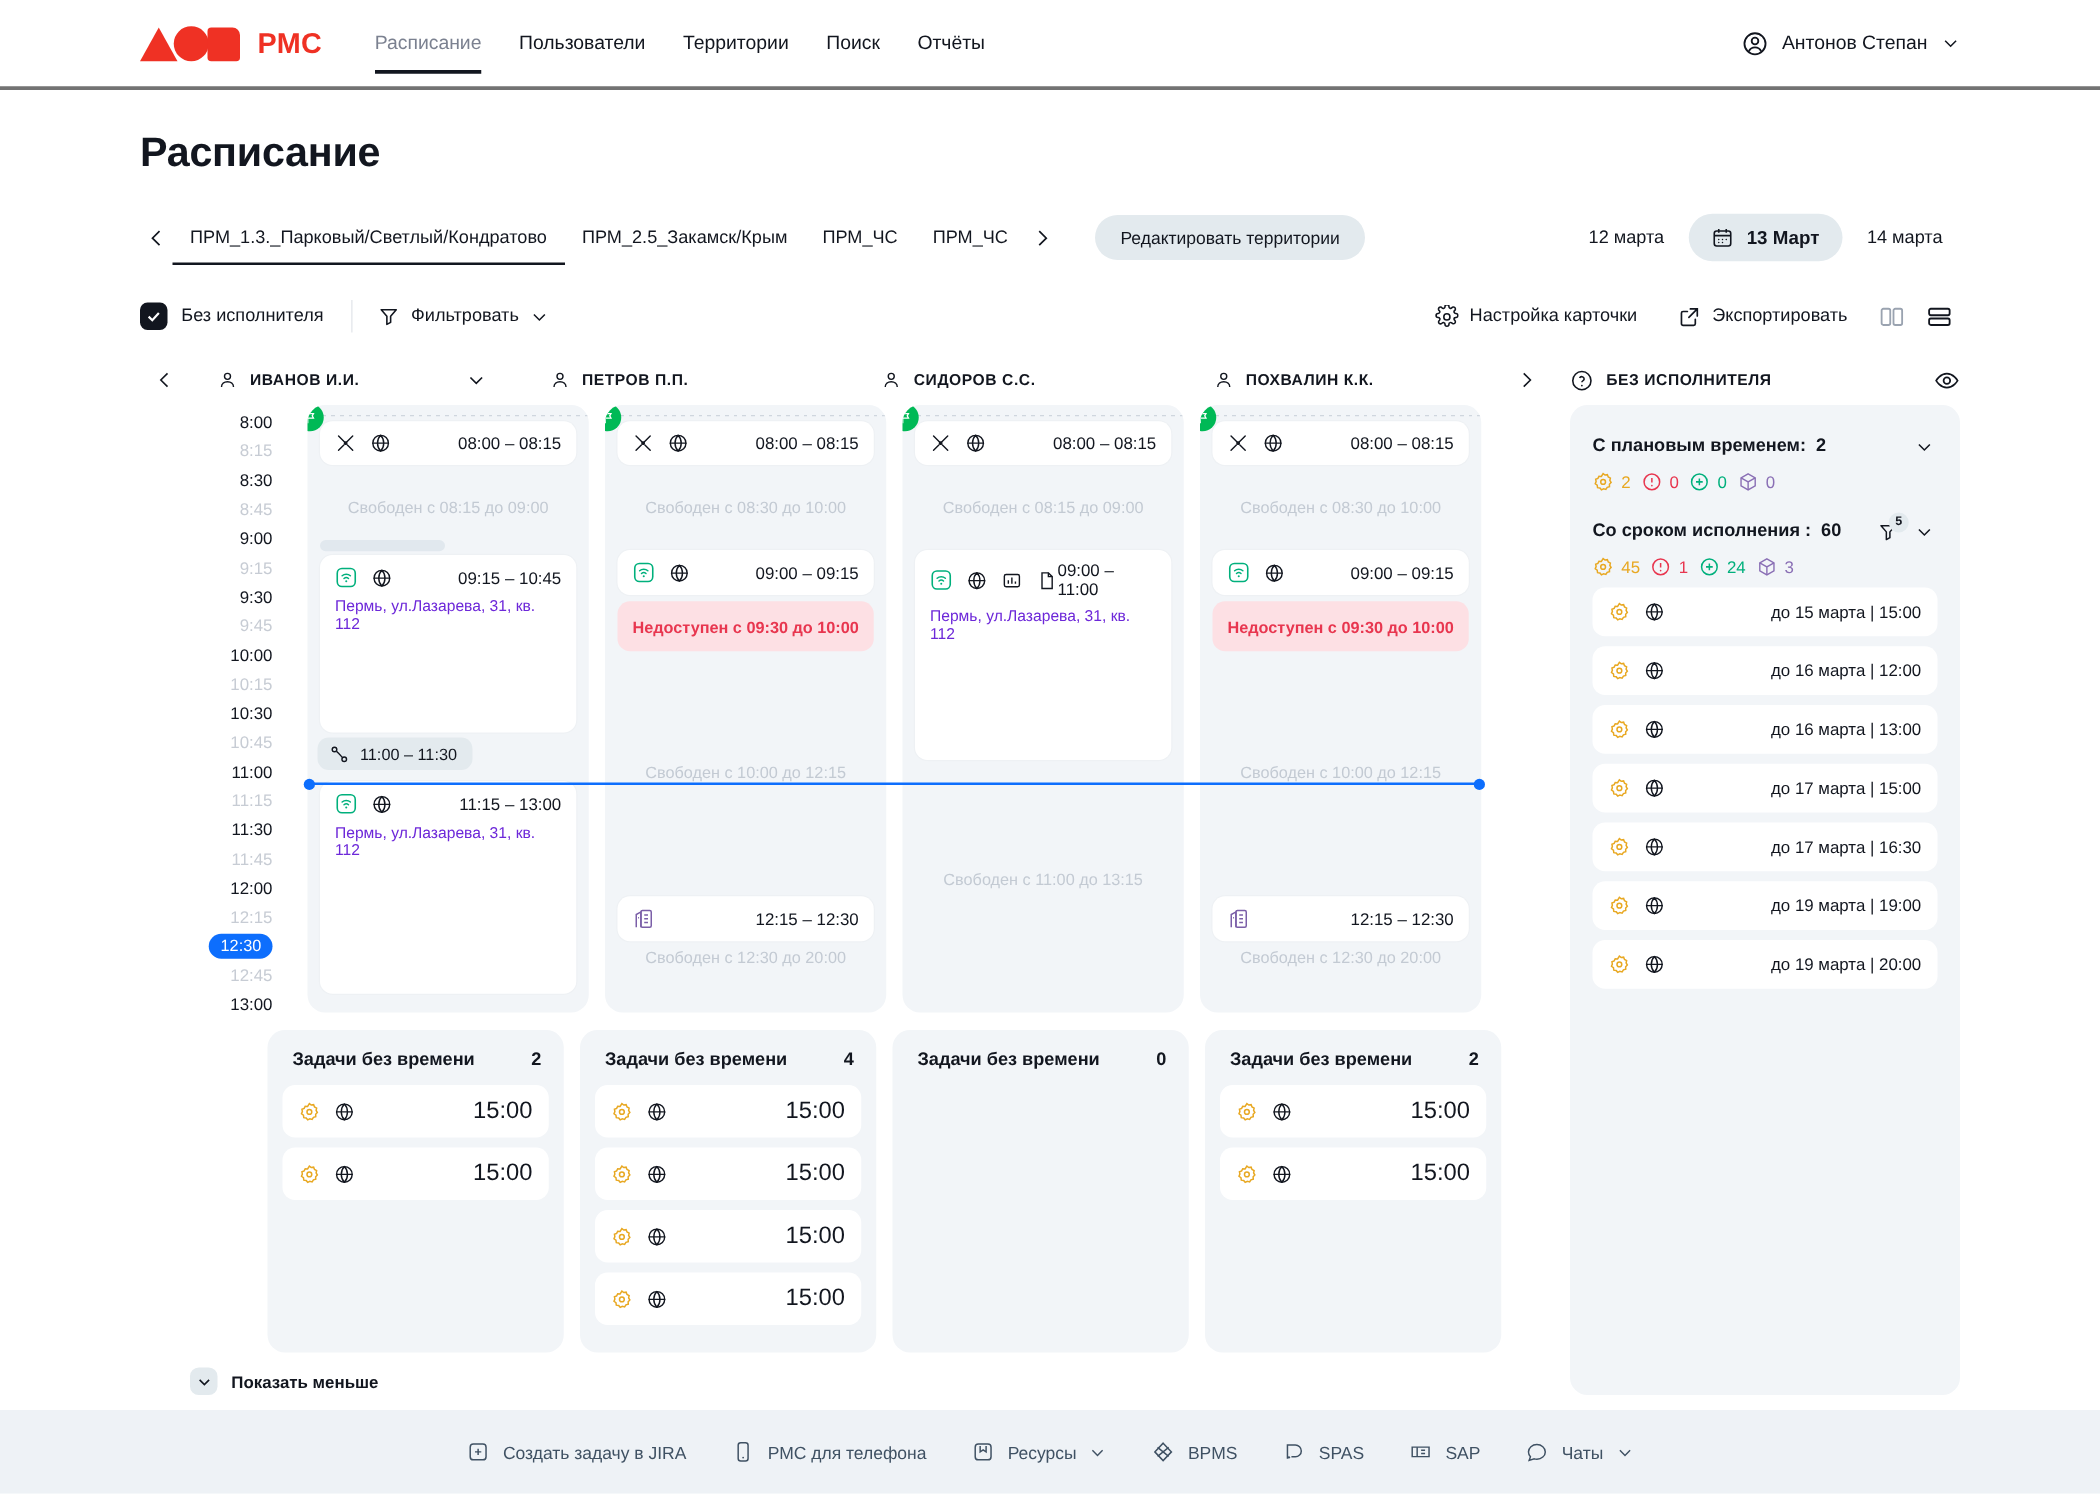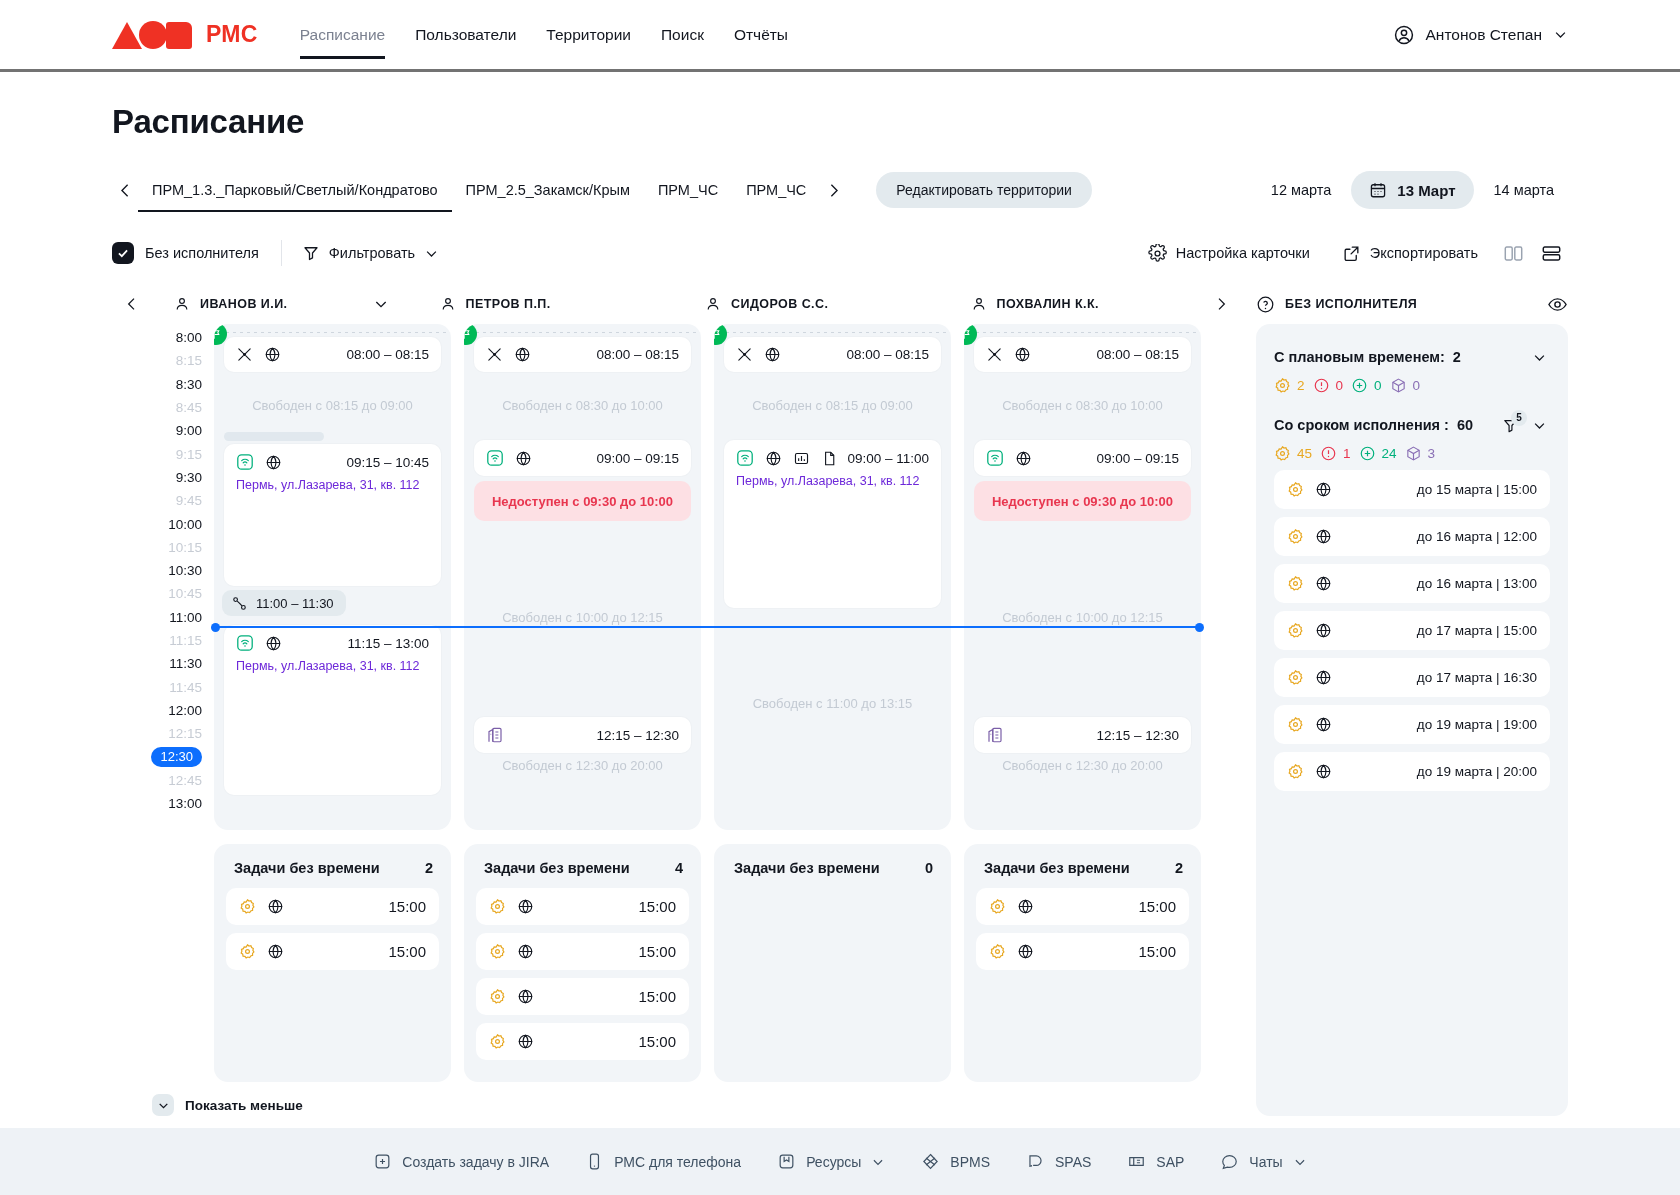--- a/index.html
+++ b/index.html
@@ -96,21 +96,21 @@
   
   .col-headers { display: flex; align-items: center; height: 40px; padding-left: 0; }
   .hdr-nav { width: 40px; display: flex; align-items: center; justify-content: center; cursor: pointer; }
   .hdr-cell {
     flex: 1 1 0; display: flex; align-items: center; gap: 10px; padding-left: 22px;
     font-size: 12.5px; font-weight: 700; letter-spacing: .45px; min-width: 0;
   }
   .hdr-cell .chev { margin-left: auto; margin-right: 16px; cursor: pointer; }
 
   
-  .grid-row { display: flex; flex: 1; min-height: 0; }
+  .grid-row { display: flex; flex: 1; min-height: 0; gap: 16px; }
   .gutter-nav { width: 40px; }
   .timecol { width: 62px; flex: 0 0 62px; padding-top: 2px; position: relative; }
   .tick {
     height: 23.3px; display: flex; align-items: center; justify-content: flex-end;
     padding-right: 12px; font-size: 13.5px; color: #12161f;
   }
   .tick.minor { color: #c7ccd4; }
   .tick.now { justify-content: flex-end; }
   .tick.now span {
     background: #0d6efd; color: #fff; border-radius: 12px; padding: 2.5px 9px; font-size: 13px;
@@ -165,21 +165,21 @@
   .notime-lanes { flex: 1; display: flex; gap: 13px; min-width: 0; }
   .notime-card { flex: 1 1 0; background: #f2f5f8; border-radius: 14px; padding: 16px 12px 14px 12px; min-width: 0; }
   .notime-head { display: flex; align-items: flex-start; padding: 0 6px 0 8px; margin-bottom: 12px; }
   .notime-title { font-size: 14.5px; font-weight: 700; }
   .notime-count { margin-left: auto; font-size: 14.5px; font-weight: 700; }
   .task-mini {
     background: #fff; border-radius: 10px; padding: 10px 13px; display: flex; align-items: center;
     margin-bottom: 8px;
   }
   .task-mini .tm-icons { display: flex; align-items: center; gap: 11px; }
-  .task-mini .tm-time { margin-left: auto; font-size: 15px; }
+  .task-mini .tm-time { margin-left: auto; font-size: 19px; }
 
   .showless { display: flex; align-items: center; gap: 11px; margin-top: 12px; padding-left: 40px; }
   .showless-btn {
     width: 22px; height: 22px; border-radius: 7px; background: #e3eaee;
     display: flex; align-items: center; justify-content: center; cursor: pointer;
   }
   .showless-txt { font-size: 13.5px; font-weight: bold; }
 
   
   .rightcol { width: 312px; flex: 0 0 312px; margin-left: 15px; display: flex; flex-direction: column; min-height: 0; }

